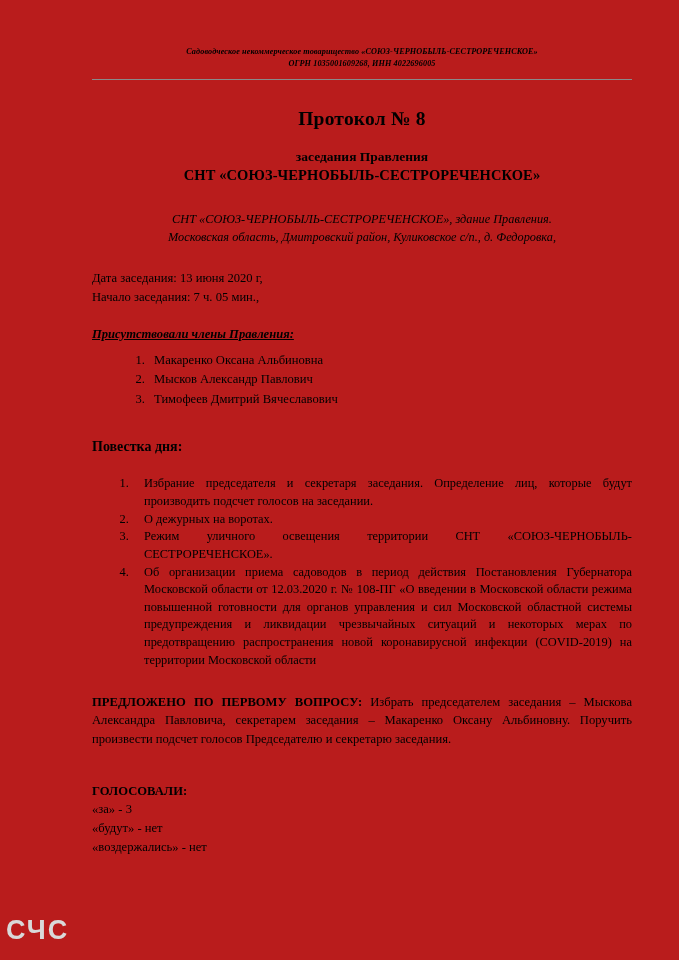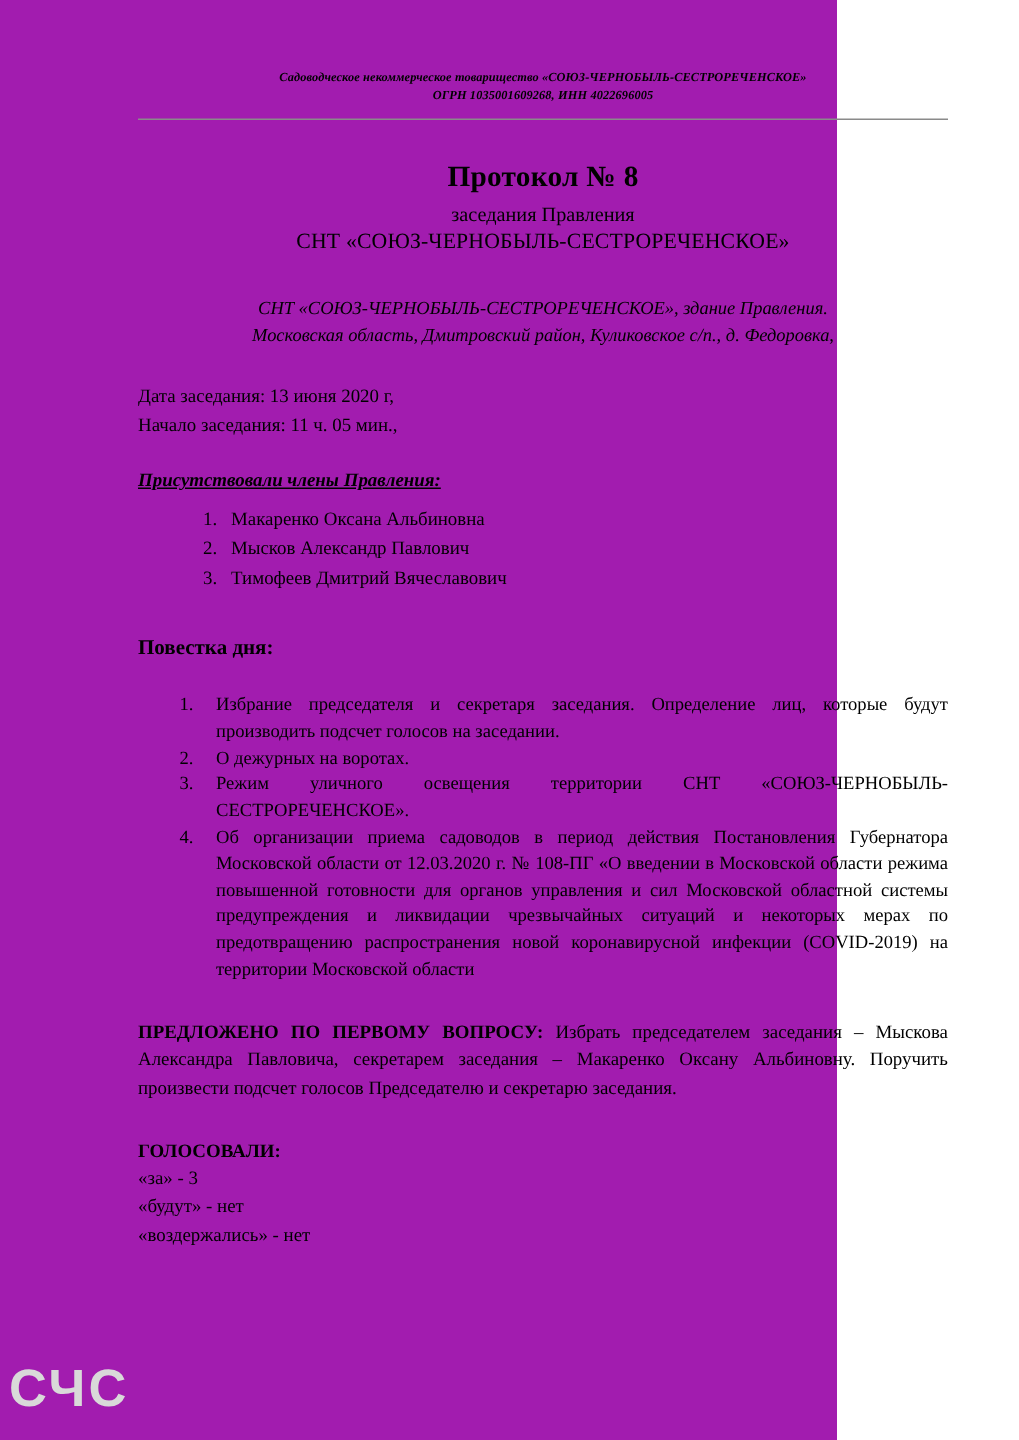--- a/index.html
+++ b/index.html
@@ -11,23 +11,23 @@
     width: 679px;
     height: 960px;
     position: relative;
     font-family: "Liberation Serif", serif;
     color: #000000;
     overflow: hidden;
   }
   .page {
     position: absolute;
     left: 0; top: 0;
-    width: 558px;
+    width: 679px;
     height: 960px;
-    background: #a21caf;
+    background: #b91c1c;
     padding: 0;
     box-sizing: border-box;
   }
   .content {
     position: absolute;
     left: 92px;
     top: 46px;
     width: 540px;
   }
   .org-header {
@@ -49,26 +49,26 @@
     text-align: center;
     margin-top: 28px;
   }
   .title-main {
     font-size: 19.5px;
     font-weight: bold;
     letter-spacing: 0.2px;
   }
   .title-sub1 {
     font-size: 13.5px;
-    font-weight: normal;
-    margin-top: 5px;
+    font-weight: bold;
+    margin-top: 19px;
   }
   .title-sub2 {
     font-size: 14.5px;
-    font-weight: normal;
+    font-weight: bold;
     margin-top: 2px;
     letter-spacing: 0.1px;
   }
   .address-block {
     text-align: center;
     font-style: italic;
     font-size: 12.3px;
     line-height: 1.5;
     margin-top: 26px;
   }
@@ -114,35 +114,35 @@
     margin-bottom: 0px;
   }
   .para {
     margin-top: 24px;
     font-size: 12.6px;
     line-height: 1.45;
     text-align: justify;
   }
   .para b { font-weight: bold; }
   .vote-title {
-    margin-top: 26px;
+    margin-top: 36px;
     font-size: 12.6px;
     font-weight: bold;
   }
   .vote-lines {
     font-size: 12.6px;
     line-height: 1.5;
     margin-top: 1px;
   }
   .watermark {
     position: absolute;
     left: 6px;
     bottom: 14px;
     font-family: "Liberation Sans", sans-serif;
-    font-size: 35px;
+    font-size: 27px;
     font-weight: bold;
     color: #d9d9d9;
     letter-spacing: 2px;
     user-select: none;
     text-align: center;
   }
 </style>
 </head>
 <body>
 
@@ -162,21 +162,21 @@
       <div class="title-sub2">СНТ «СОЮЗ-ЧЕРНОБЫЛЬ-СЕСТРОРЕЧЕНСКОЕ»</div>
     </div>
 
     <div class="address-block">
       <div>СНТ «СОЮЗ-ЧЕРНОБЫЛЬ-СЕСТРОРЕЧЕНСКОЕ», здание Правления.</div>
       <div>Московская область, Дмитровский район, Куликовское с/п., д. Федоровка,</div>
     </div>
 
     <div class="meta-block">
       <div>Дата заседания: 13 июня 2020 г,</div>
-      <div>Начало заседания: 11 ч. 05 мин.,</div>
+      <div>Начало заседания: 7 ч. 05 мин.,</div>
     </div>
 
     <div class="attendees-title">Присутствовали члены Правления:</div>
 
     <ol class="attendees">
       <li>Макаренко Оксана Альбиновна</li>
       <li>Мысков Александр Павлович</li>
       <li>Тимофеев Дмитрий Вячеславович</li>
     </ol>
 

